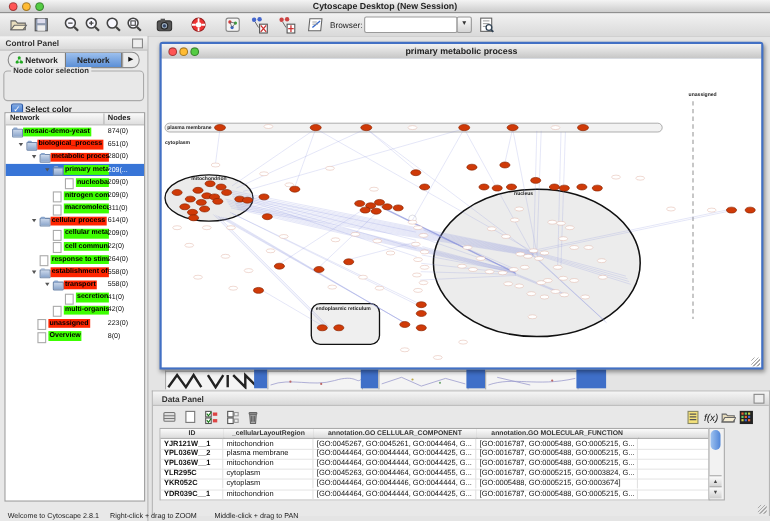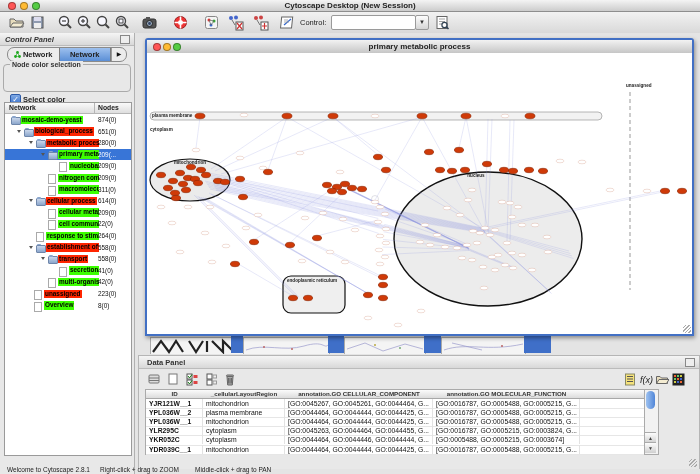--- a/index.html
+++ b/index.html
@@ -7,21 +7,21 @@
   #titlebar{position:absolute;left:0;top:0;width:700px;height:11px;background:linear-gradient(#f4f4f4,#cccccc);border-bottom:1px solid #8e8e8e;}
   .tl{position:absolute;top:2px;width:6px;height:6px;border-radius:50%;border:.5px solid rgba(0,0,0,.35);}
   #app-title{position:absolute;left:0;right:0;top:1px;text-align:center;font-size:8px;font-weight:bold;color:#222;}
   #main-toolbar{position:absolute;left:0;top:12px;width:700px;height:21px;background:linear-gradient(#f2f2f2,#d9d9d9);border-bottom:1px solid #9a9a9a;}
   .tbicon{position:absolute;top:2px;width:17px;height:17px;}
   #search-label{position:absolute;top:6px;font-size:7.5px;color:#222;}
   #search-combo{position:absolute;top:3px;height:13px;background:#fff;border:1px solid #9a9a9a;border-radius:2px;}
   #search-btn{position:absolute;top:3px;width:12px;height:13px;background:linear-gradient(#fdfdfd,#d5d5d5);border:1px solid #9a9a9a;border-radius:2px;font-size:6px;text-align:center;line-height:13px;color:#333;}
   #cpanel{position:absolute;left:0;top:33px;width:134px;height:441px;background:#e8e8e8;border-right:1px solid #b0b0b0;}
   #cp-header{position:absolute;left:0;top:0;width:100%;height:12px;background:linear-gradient(#f5f5f5,#d8d8d8);border-bottom:1px solid #bbb;}
-  #cp-title{position:absolute;left:5px;top:2px;font-size:7.5px;font-weight:bold;color:#333;font-style:italic;}
+  #cp-title{position:absolute;left:5px;top:2px;font-size:7.5px;font-weight:bold;color:#333;}
   .float-icon{position:absolute;width:8px;height:7px;border:1px solid #888;background:#eee;}
   #cp-tabs{position:absolute;left:7px;top:14px;width:118px;height:13px;border:1px solid #8a8a8a;border-radius:7px;background:#ececec;display:flex;overflow:hidden;}
   .cp-tab{flex:1;font-size:7.5px;font-weight:bold;color:#222;text-align:center;line-height:13px;white-space:nowrap;overflow:hidden;}
   .cp-tab.sel{background:linear-gradient(#9dc0ee,#5b8fd6);border-left:1px solid #7a7a7a;border-right:1px solid #7a7a7a;}
   #cp-tab-arrow{width:14px;font-size:6px;line-height:13px;text-align:center;color:#111;border-left:1px solid #9a9a9a;}
   #net-tab-icon{display:inline-block;width:7px;height:7px;vertical-align:-1px;margin-right:2px;}
   #color-group{position:absolute;left:3px;top:31px;width:126px;height:26px;border:1px solid #aaa;border-radius:4px;}
   #color-group-label{position:absolute;left:6px;top:-4px;background:#e8e8e8;padding:0 2px;font-size:7px;font-weight:bold;color:#333;}
   #color-combo{position:absolute;left:5px;top:5px;width:113px;height:15px;background:#fff;border:1px solid #7ea6d8;border-radius:4px;box-shadow:0 0 2px #7ea6d8;}
   #color-combo-value{position:absolute;left:7px;top:3px;font-size:7.5px;color:#111;}
@@ -143,21 +143,21 @@
           <circle cx="9" cy="3.5" r="2" fill="#c44"></circle>
           <rect x="9" y="8" width="7" height="8" fill="#fff" stroke="#555"></rect>
           <path d="M10 12 L15 12 M12.5 9 L12.5 15" stroke="#c33" stroke-width="1.2"></path>
           <path d="M5 6 L8 11" stroke="#555" stroke-width=".8"></path>
         </svg></div>
       <div class="tbicon" style="left: 279px;"><svg width="17" height="17" viewBox="0 0 17 17">
           <rect x="3" y="3" width="11" height="11" fill="#fff" stroke="#666" transform="skewX(-6)"></rect>
           <path d="M5 11 L12 5" stroke="#36c" stroke-width="1.2"></path>
           <path d="M5 6 L9 6 M5 8 L10 8" stroke="#999" stroke-width=".8"></path>
         </svg></div>
-      <span id="search-label" style="left: 300px;">Control:</span>
+      <span id="search-label" style="left: 300px;">Browser:</span>
       <div id="search-combo" style="left: 331px; width: 83px;"></div>
       <div id="search-btn" style="left: 415px;">▼</div>
       <div class="tbicon" style="left: 434px;"><svg width="17" height="17" viewBox="0 0 17 17">
           <rect x="3" y="2.5" width="10" height="12" fill="#fff" stroke="#666"></rect>
           <path d="M5 5 L11 5 M5 7.5 L11 7.5 M5 10 L8 10" stroke="#999" stroke-width=".9"></path>
           <circle cx="10.5" cy="11" r="2.6" fill="none" stroke="#345" stroke-width="1.2"></circle>
           <line x1="12.4" y1="12.9" x2="14.5" y2="15" stroke="#345" stroke-width="1.6"></line>
         </svg></div>
     </div>
   <div id="cpanel">

